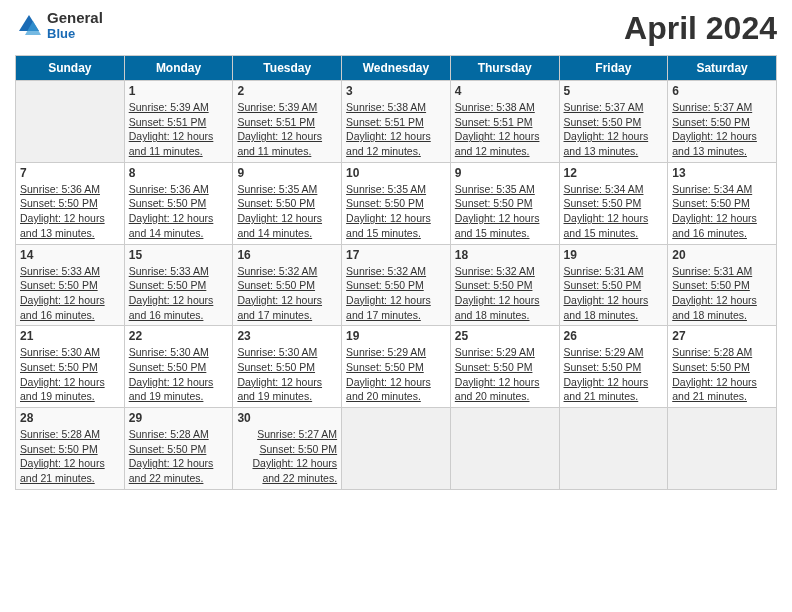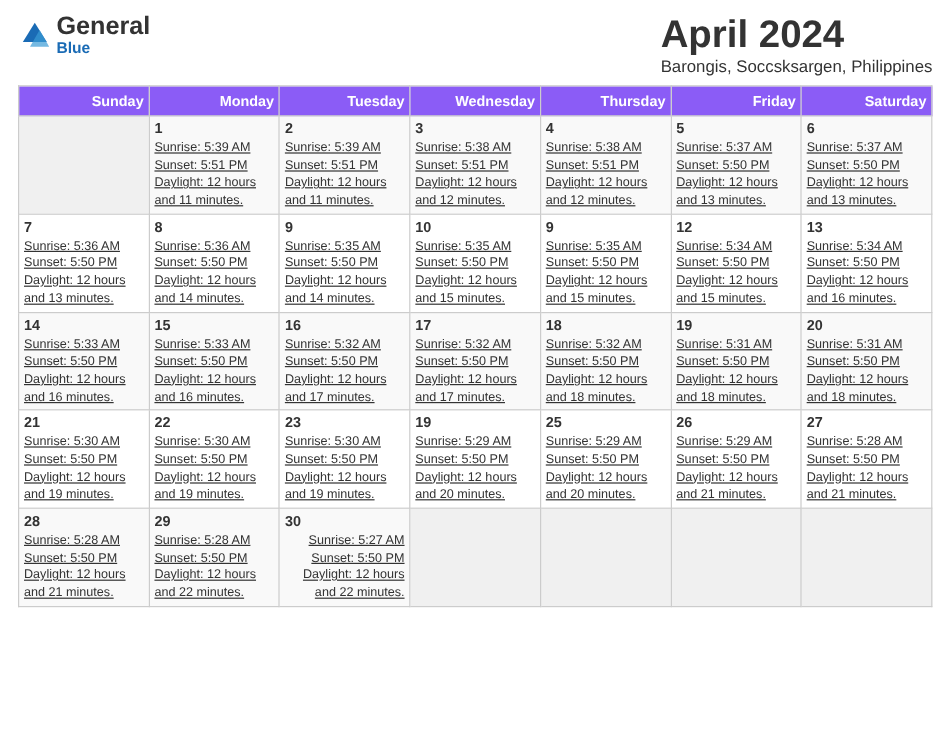--- a/index.html
+++ b/index.html
@@ -20,21 +20,21 @@
       display: flex;
       align-items: center;
       gap: 4px;
     }
     .logo-text {
       display: flex;
       flex-direction: column;
       line-height: 1.1;
     }
     .logo-general {
-      font-size: 21px;
+      font-size: 15px;
       font-weight: bold;
       color: #333;
     }
     .logo-blue {
       font-size: 13px;
       font-weight: bold;
       color: #1a6bb5;
     }
     .logo-icon {
       width: 28px;
@@ -51,24 +51,24 @@
     .location-title {
       font-size: 14px;
       color: #333;
     }
     .calendar-table {
       width: 100%;
       border-collapse: collapse;
       font-size: 11px;
     }
     .calendar-table thead tr th {
-      background: #8b5cf6;
+      background: #0369a1;
       color: #fff;
       padding: 5px 4px;
-      text-align: right;
+      text-align: center;
       font-size: 12px;
       font-weight: bold;
       border: 1px solid #ccc;
     }
     .calendar-table tbody tr td {
       border: 1px solid #ccc;
       vertical-align: top;
       padding: 3px 4px;
       width: calc(100% / 7);
       background: #fff;
@@ -103,21 +103,20 @@
       <polygon points="14,4 24,20 4,20" fill="#1a6bb5"></polygon>
       <polygon points="18,10 26,24 10,24" fill="#3a9bd5" opacity="0.7"></polygon>
     </svg>
     <div class="logo-text">
       <span class="logo-general">General</span>
       <span class="logo-blue">Blue</span>
     </div>
   </div>
   <div class="title-area">
     <div class="month-title">April 2024</div>
-    <div class="location-title">Barongis, Soccsksargen, Philippines</div>
   </div>
 </div>
 
 <table class="calendar-table">
   <thead>
     <tr>
     <th>Sunday</th>
         <th>Monday</th>
         <th>Tuesday</th>
         <th>Wednesday</th>

